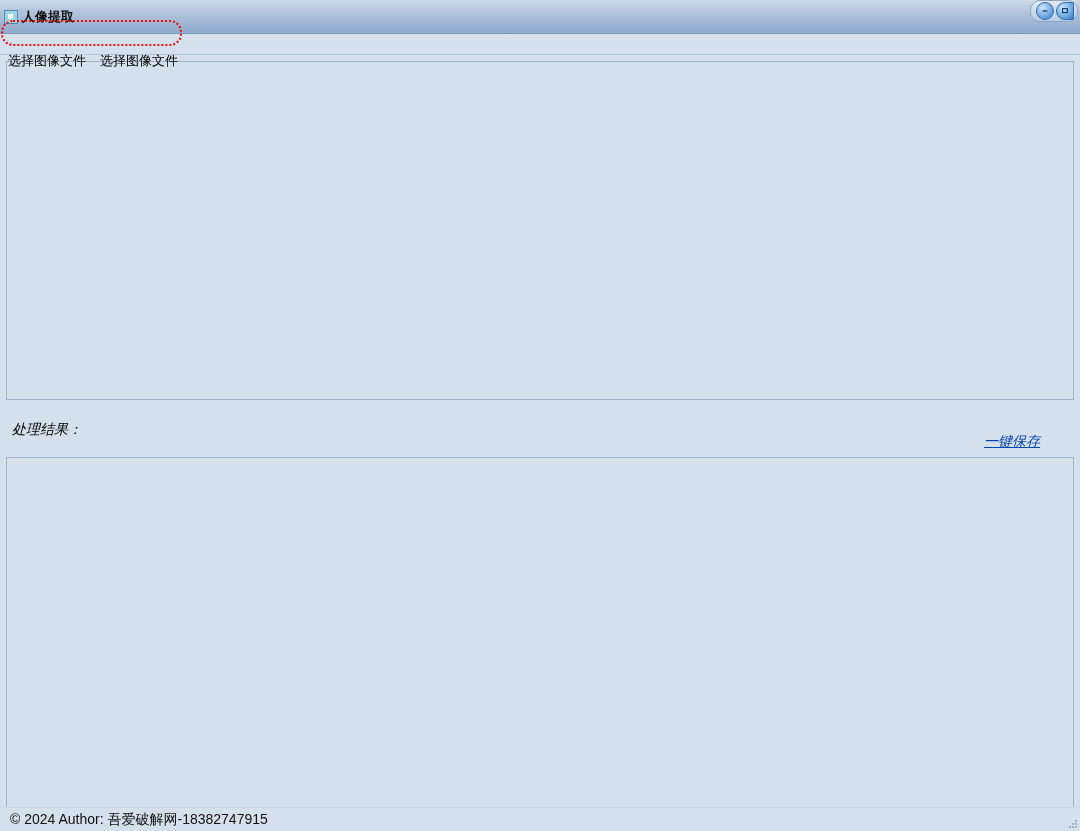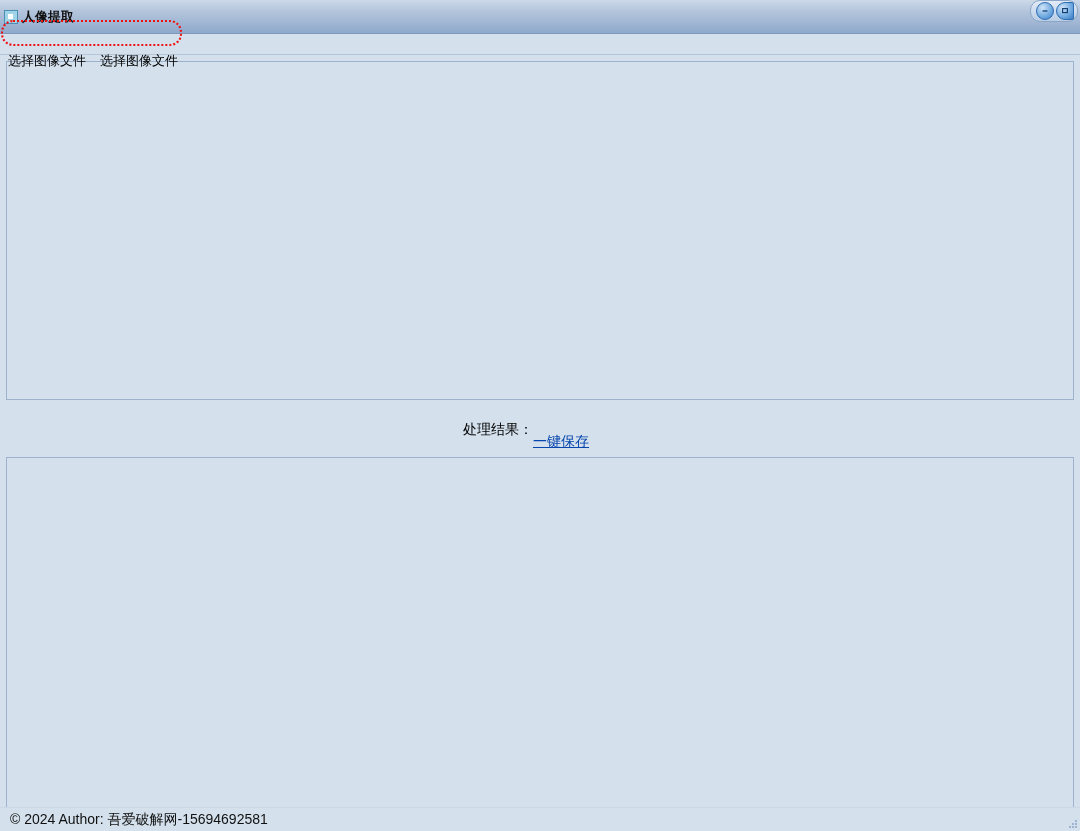--- a/index.html
+++ b/index.html
@@ -120,22 +120,23 @@
       width: 100%;
       background: #d4e1ed;
       border: 1px solid #9db3cd;
     }
     .panel.top {
       height: 339px;
     }
     .row-between {
       display: flex;
       align-items: center;
-      justify-content: center;
+      justify-content: space-between;
       padding: 8px 6px 6px 6px;
+      font-style: italic;
     }
     .result-label {
       color: #000;
       font-family: "SimSun", serif;
       font-size: 14px;
     }
     .save-link {
       color: #0645ad;
       text-decoration: underline;
       font-family: "SimSun", serif;
@@ -204,21 +205,21 @@
 
   <div class="row-between">
     <span class="result-label">处理结果：</span>
     <a class="save-link">一键保存</a>
   </div>
 
   <div class="panel bottom"></div>
 </div>
 
 <div class="statusbar">
-  <span>© 2024 Author: 吾爱破解网-15694692581</span>
+  <span>© 2024 Author: 吾爱破解网-18382747915</span>
   <div class="resize-grip">
     <svg width="12" height="12" viewBox="0 0 12 12">
       <circle cx="10" cy="4" r="1" fill="#8aa5c6"></circle>
       <circle cx="10" cy="7" r="1" fill="#8aa5c6"></circle>
       <circle cx="7" cy="7" r="1" fill="#8aa5c6"></circle>
       <circle cx="10" cy="10" r="1" fill="#8aa5c6"></circle>
       <circle cx="7" cy="10" r="1" fill="#8aa5c6"></circle>
       <circle cx="4" cy="10" r="1" fill="#8aa5c6"></circle>
     </svg>
   </div>

